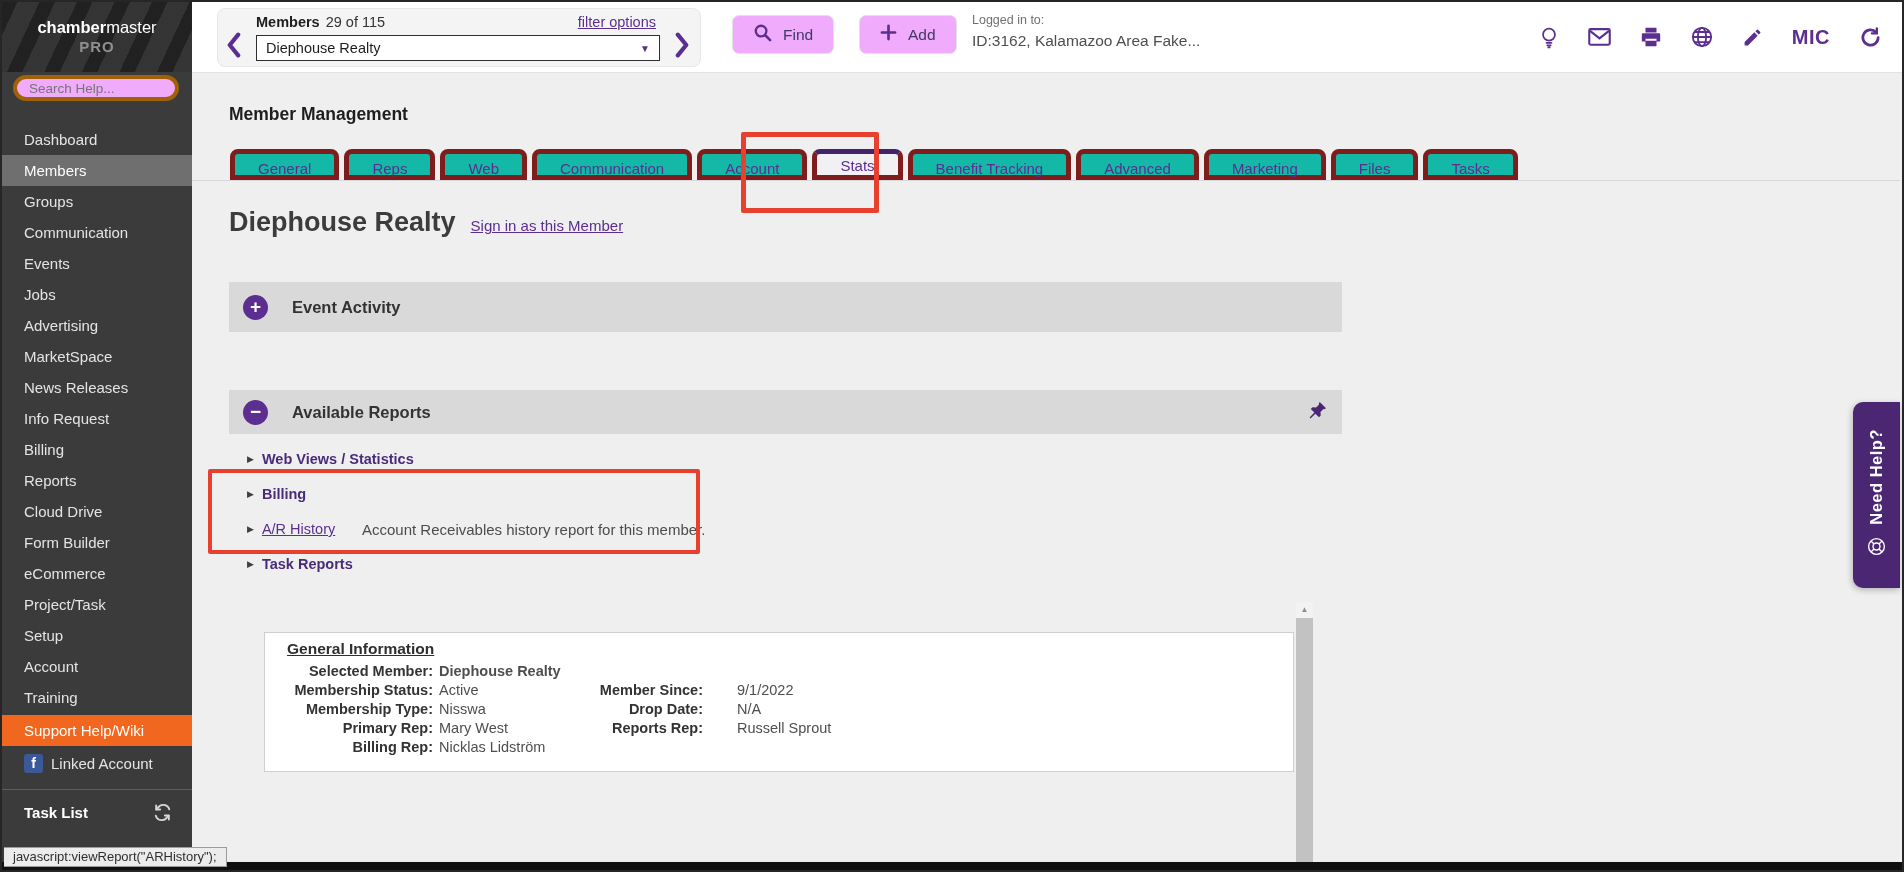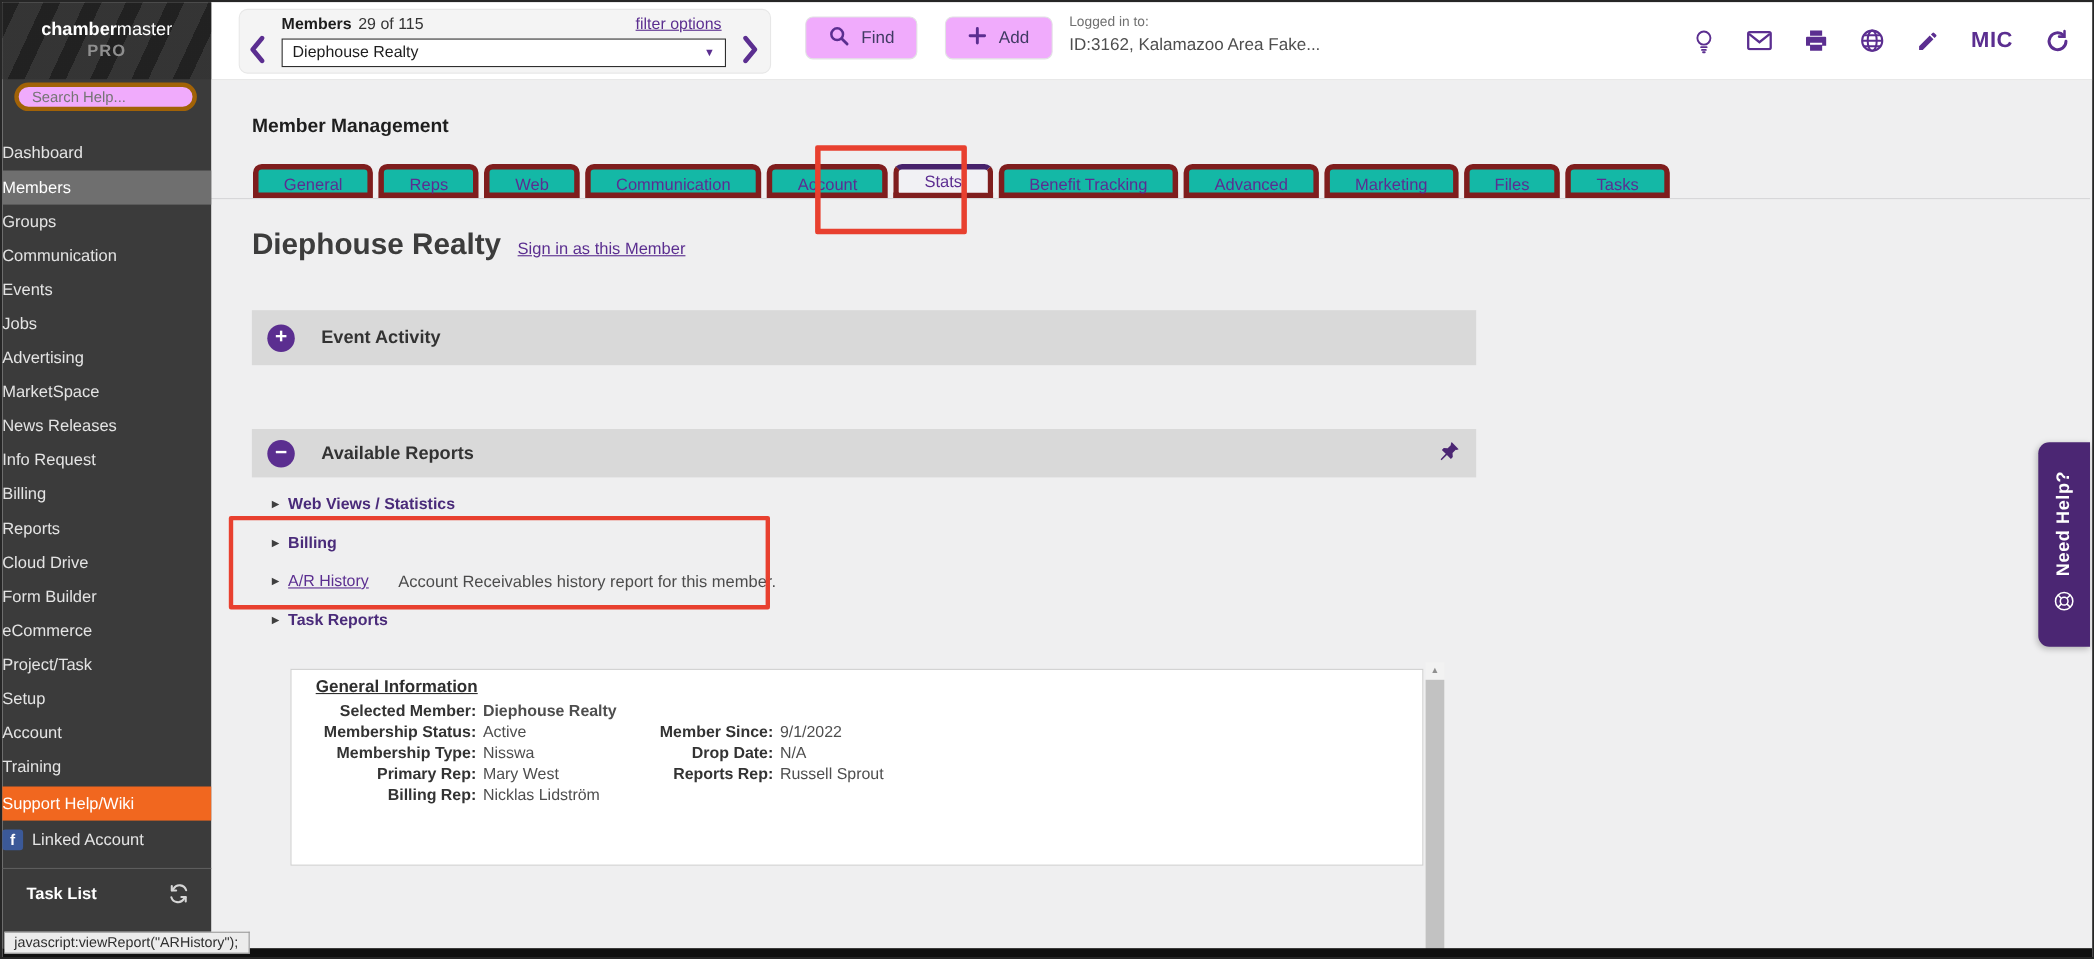--- a/index.html
+++ b/index.html
@@ -11,21 +11,21 @@
   .logo{height:70px;background:
     repeating-linear-gradient(115deg,rgba(0,0,0,.28) 0 14px,rgba(255,255,255,.03) 14px 34px),#2e2e2e;
     display:flex;flex-direction:column;align-items:center;justify-content:center;line-height:1.25;}
   .logo-line1{color:#fff;font-size:16.5px;}
   .logo-line1 b{font-weight:bold;}
   .logo-line2{color:#8f8f8f;font-weight:bold;font-size:15px;letter-spacing:1px;}
   .search-help{position:absolute;left:11px;top:73px;width:166px;height:26px;border-radius:14px;
     border:4px solid #a16207;background:#f0abfc;padding:0 12px;font-size:13.5px;color:#555;
     font-family:inherit;box-sizing:border-box;outline:none;}
   .side-nav{position:absolute;top:122px;left:0;right:0;}
-  .side-item{height:31px;line-height:31px;font-size:15px;color:#e4e4e4;cursor:pointer;}
+  .side-item{height:31px;line-height:31px;padding-left:22px;font-size:15px;color:#e4e4e4;cursor:pointer;}
   .side-item.active{background:#6f6f6f;color:#fff;}
   .side-item.support{background:#f1671f;color:#fff;margin-top:2px;}
   .side-item.linked{display:flex;align-items:center;gap:8px;height:34px;}
   .fb-ic{width:19px;height:19px;background:#3b5998;border-radius:3px;color:#fff;font-weight:bold;
     font-size:14px;display:flex;align-items:center;justify-content:center;}
   .side-divider{border-top:1px solid #5d5d5d;margin-top:9px;}
   .task-row{display:flex;align-items:center;justify-content:space-between;
     padding:13px 20px 0 22px;color:#fff;font-size:15px;font-weight:bold;}
   
   .topbar{position:absolute;left:190px;top:0;right:0;height:70px;background:#fff;
@@ -79,29 +79,29 @@
   .rep-tri{color:#3f3f3f;font-size:9px;margin-right:8px;vertical-align:2px;}
   .rep-link{color:#4a2b7a;font-weight:bold;cursor:pointer;}
   .rep-link.ul{font-weight:500;text-decoration:underline;color:#5b2e90;}
   .rep-desc{position:absolute;left:115px;top:0;color:#4c4c4c;font-size:15px;}
   .redbox{position:absolute;border:5px solid #e8402f;border-radius:2px;z-index:50;pointer-events:none;}
   #redbox-stats{left:739px;top:130px;width:128px;height:71px;}
   #redbox-reports{left:206px;top:467px;width:484px;height:77px;border-width:4px;}
   
   .panel{position:absolute;left:262px;width:1030px;background:#fff;border:1px solid #cfcfcf;
     box-sizing:border-box;}
-  #panel-gi{top:606px;height:179px;}
+  #panel-gi{top:630px;height:140px;}
   #panel-wp{top:744px;height:122px;}
   .panel-heading{position:absolute;left:22px;top:7px;font-size:15.5px;font-weight:bold;
     text-decoration:underline;color:#2f2f2f;}
   .gi-row{position:absolute;display:flex;font-size:14.5px;line-height:18px;white-space:nowrap;}
   .gi-row .lbl{font-weight:bold;color:#333;text-align:right;margin-right:6px;}
   .gi-row .val{color:#4e4e4e;}
   .gi-left{left:16px;} .gi-left .lbl{width:152px;}
-  .gi-right{left:320px;} .gi-right .lbl{width:118px;}
+  .gi-right{left:320px;gap:28px;} .gi-right .lbl{width:118px;}
   .val-bold{font-weight:bold;color:#333;}
   .wp-label{position:absolute;left:16px;top:57px;width:166px;text-align:right;font-weight:bold;
     font-size:14.5px;color:#333;}
   .wp-btn{position:absolute;left:600px;top:44px;width:170px;height:38px;background:#4b2673;
     color:#fff;border:none;border-radius:5px;font-size:15px;font-family:inherit;cursor:pointer;}
   .wp-item{position:absolute;top:92px;display:flex;align-items:center;gap:9px;font-size:15px;color:#3f3f3f;}
   #wp-item-0{left:182px;} #wp-item-1{left:606px;}
   .st-ic{width:19px;height:19px;border-radius:50%;color:#fff;font-size:12px;font-weight:bold;
     display:flex;align-items:center;justify-content:center;flex:none;}
   .st-ok{background:#3fa04b;border:1px solid #2f8f3f;}

